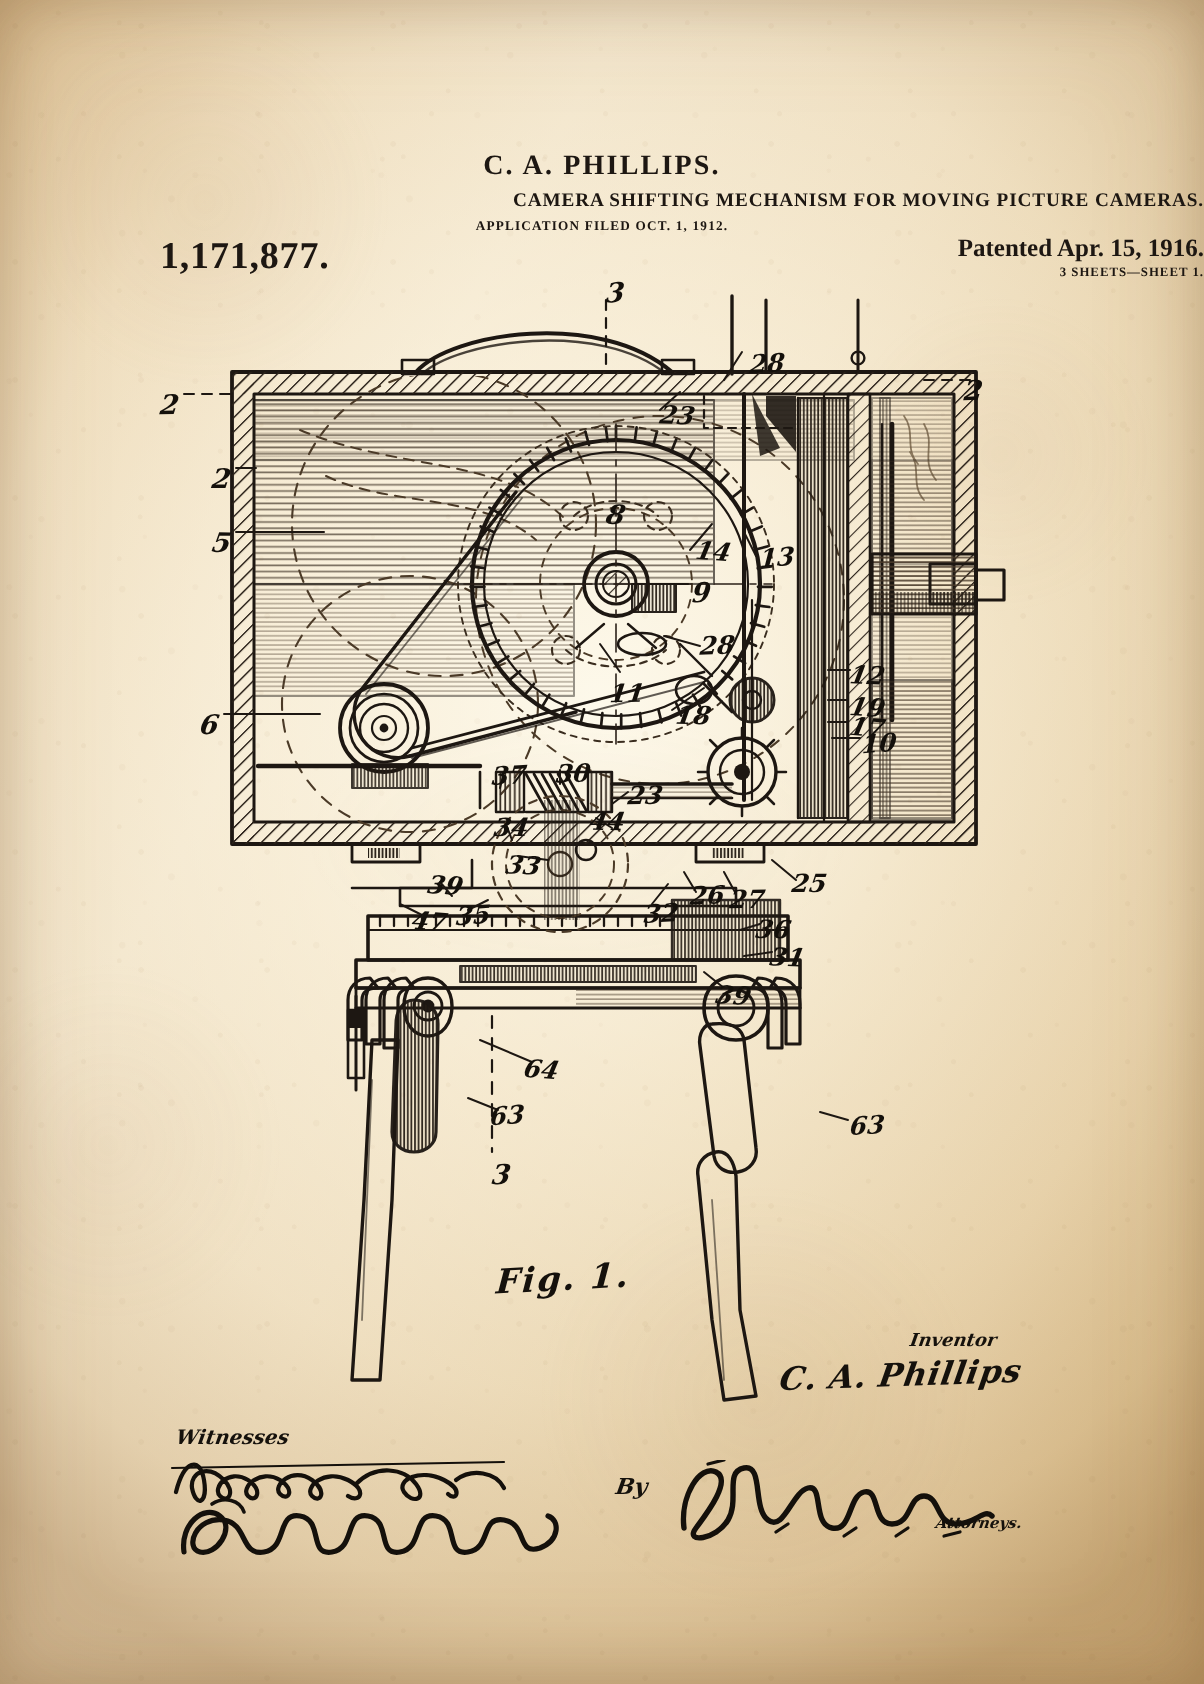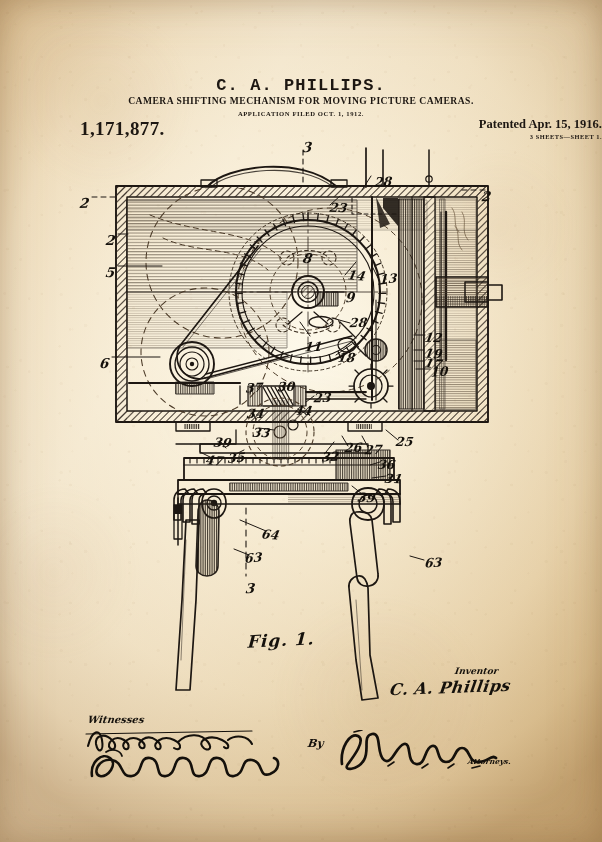--- a/index.html
+++ b/index.html
@@ -75,30 +75,30 @@
   
   .hdr {
     position: absolute;
     color: #1d1712;
     white-space: nowrap;
     text-align: center;
     font-family: "Liberation Serif", serif;
   }
   #inventor-name {
     left: 0; right: 0; top: 76px;
-    font-size: 17px;
+    font-size: 14px;
     font-weight: bold;
     letter-spacing: 1.1px;
-    font-family: Liberation Mono, monospace;
   }
   #patent-title {
     left: 0; right: 0; top: 95px;
     font-size: 9.6px;
     font-weight: bold;
     letter-spacing: 0.45px;
+    text-align: right;
   }
   #application-line {
     left: 0; right: 0; top: 110px;
     font-size: 6.6px;
     font-weight: bold;
     letter-spacing: 0.6px;
   }
   #patent-number {
     left: 80px; top: 118px;
     font-size: 19px;

